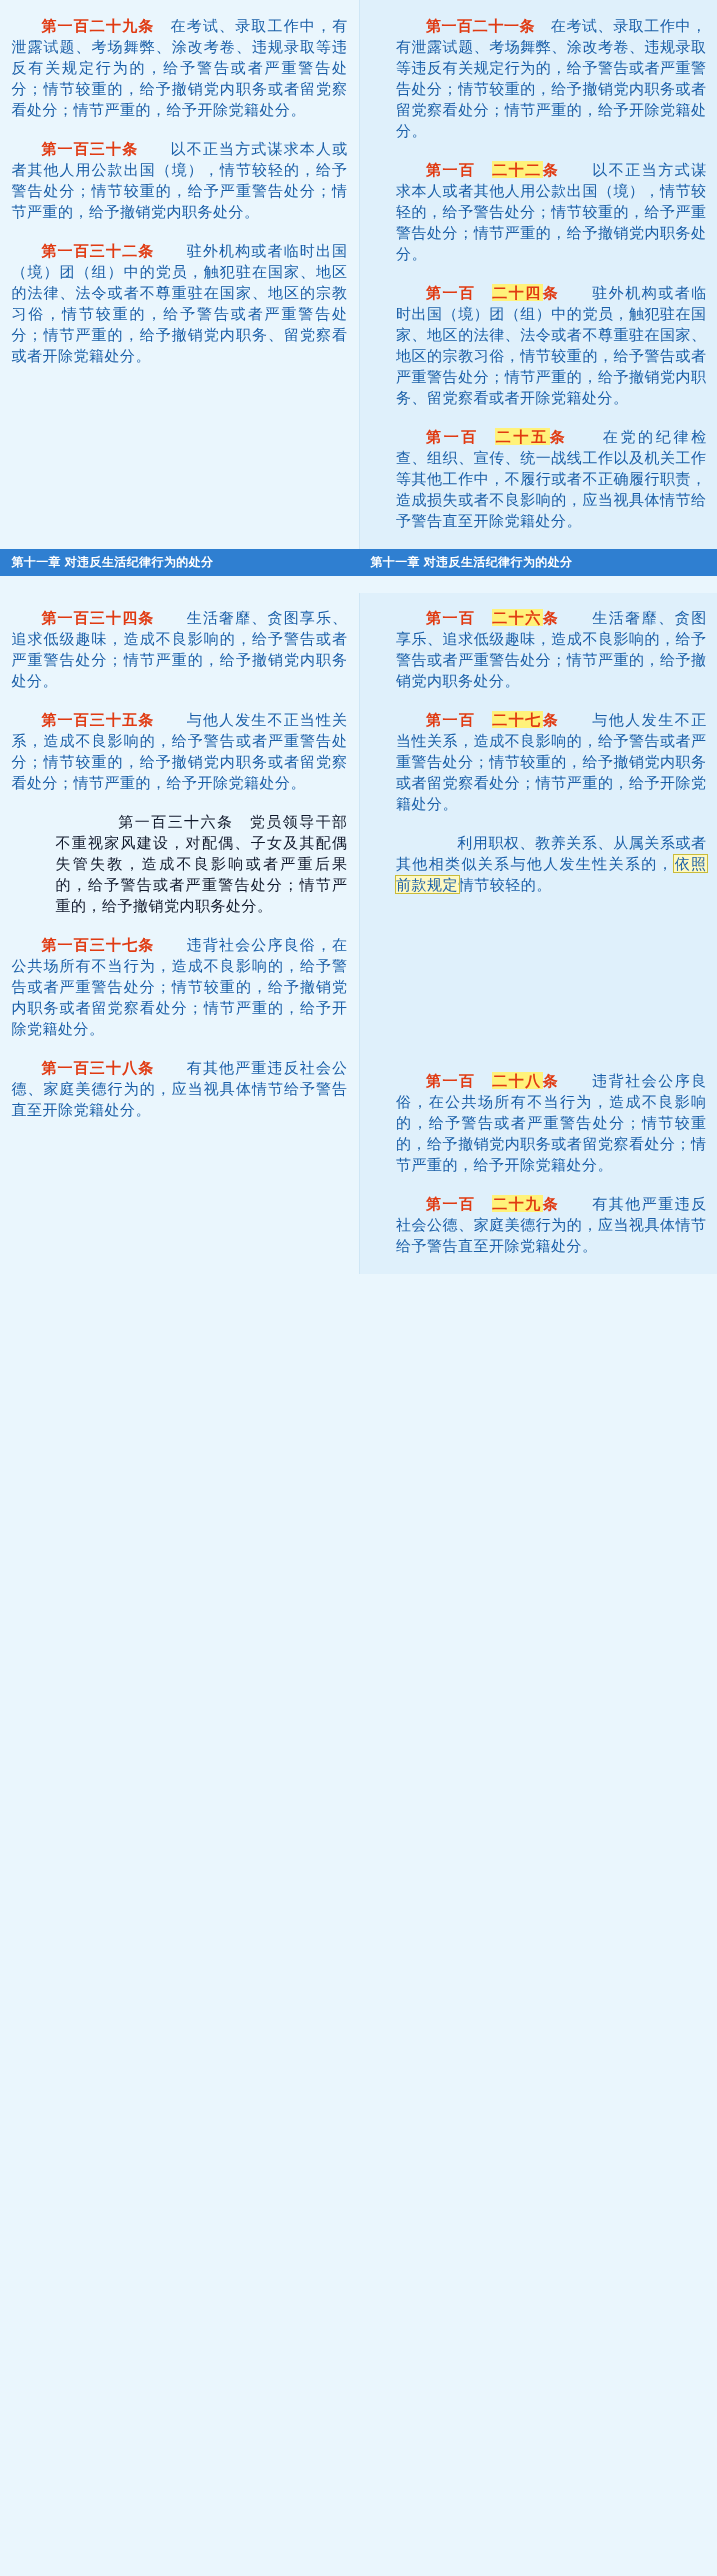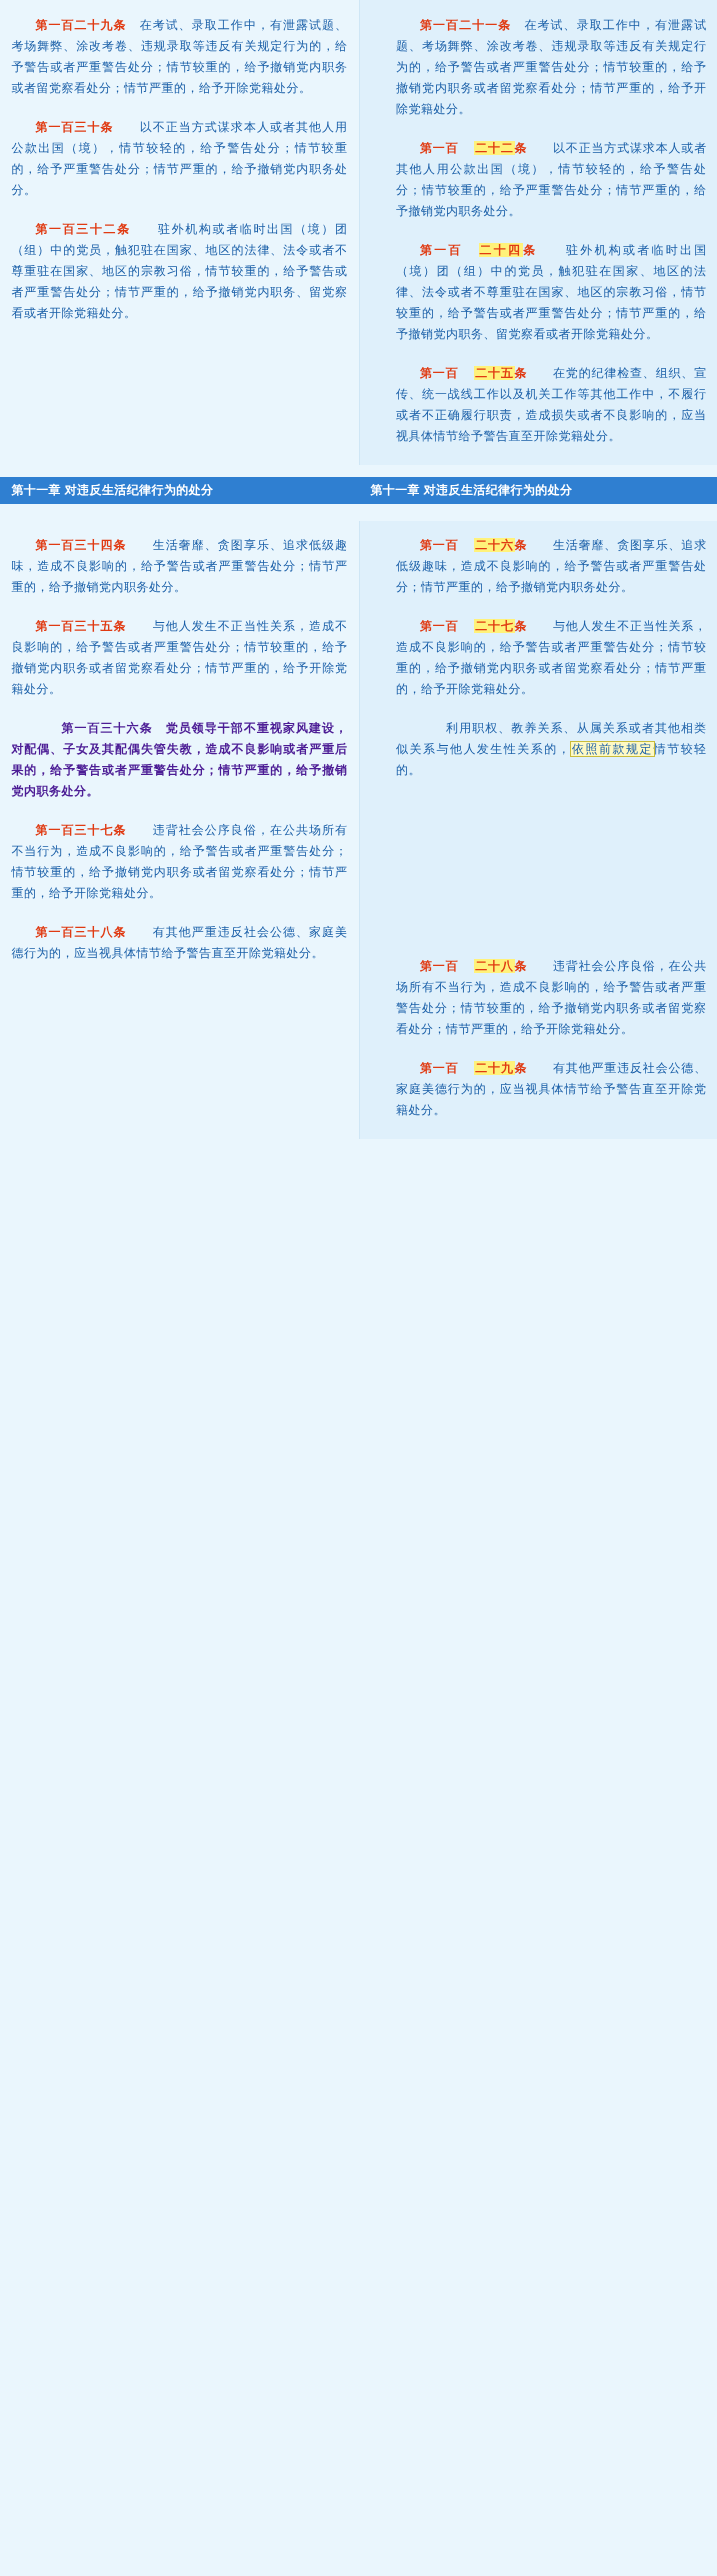--- a/index.html
+++ b/index.html
@@ -16,52 +16,52 @@
     align-items:flex-start;
   }
   .col{
     width:359px;
     box-sizing:border-box;
     padding:0 11.4px;
   }
   .col.left{ background:#eaf6fd; }
   .col.right{ background:#dff0fb;padding-left:37px; }
   .para{
-    font-size:12px;
+    font-size:15px;
     line-height:21px;
     text-align:justify;
     text-justify:inter-ideograph;
     margin:0 0 18px 0;
     text-indent:2em;
     color:#1a5fa8;
     letter-spacing:0.5px;
   }
   .para:first-child{ margin-top:14.7px; }
   .num{ color:#e03a12; font-weight:bold; }
   .hl{ background:#fff27a; padding:0 0.8px;margin-left:16px; }
   .hlbox{ background:#fef9c3; outline:0.8px solid #c9bb3a; padding:0 0.8px; }
   .red-para{
-    color:#4c1d95;
-    font-weight:bold;
+    color:#0f172a;
+    font-weight:normal;
+    margin-left:44px;
   }
   .chapter{
     background:#2f7fd1;
     color:#ffffff;
     font-weight:bold;
     font-size:12px;
     line-height:21px;
     padding:3.3px 11.4px;
     margin:0 0 16.3px 0;
     text-indent:0;
     letter-spacing:0.4px;
   }
   .chapter-row{
     display:flex;
     width:718px;
-    margin-top:12px;
   }
   .chapter-cell{ width:359px; box-sizing:border-box; }
   .divider{
     position:absolute;
     left:359px;
     top:0;
     bottom:0;
     width:0.8px;
     background:#cfe6f5;
   }

